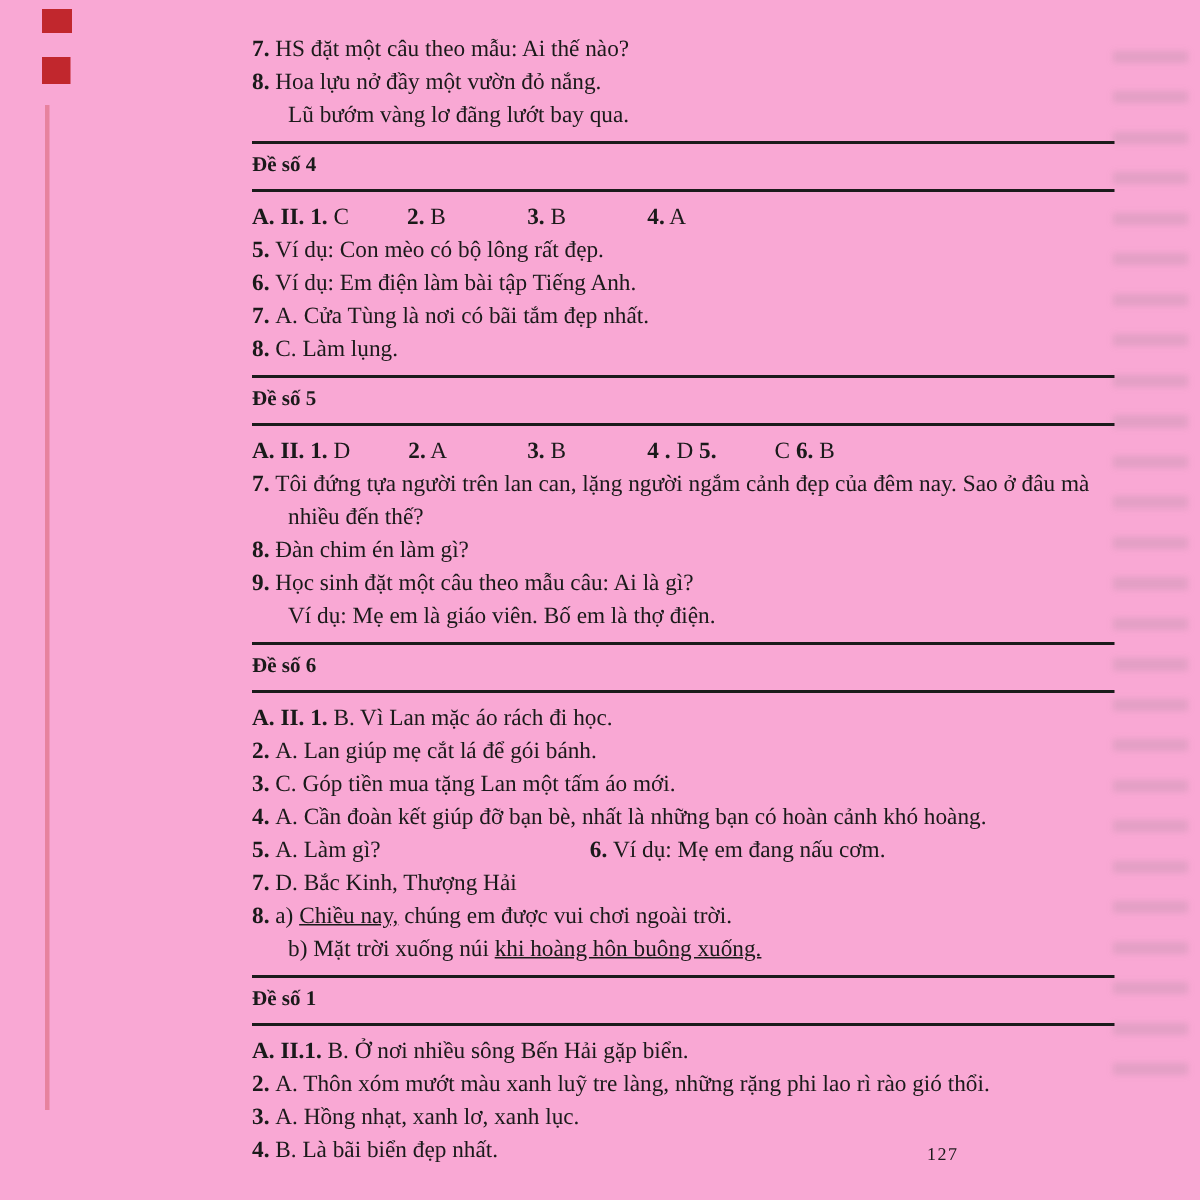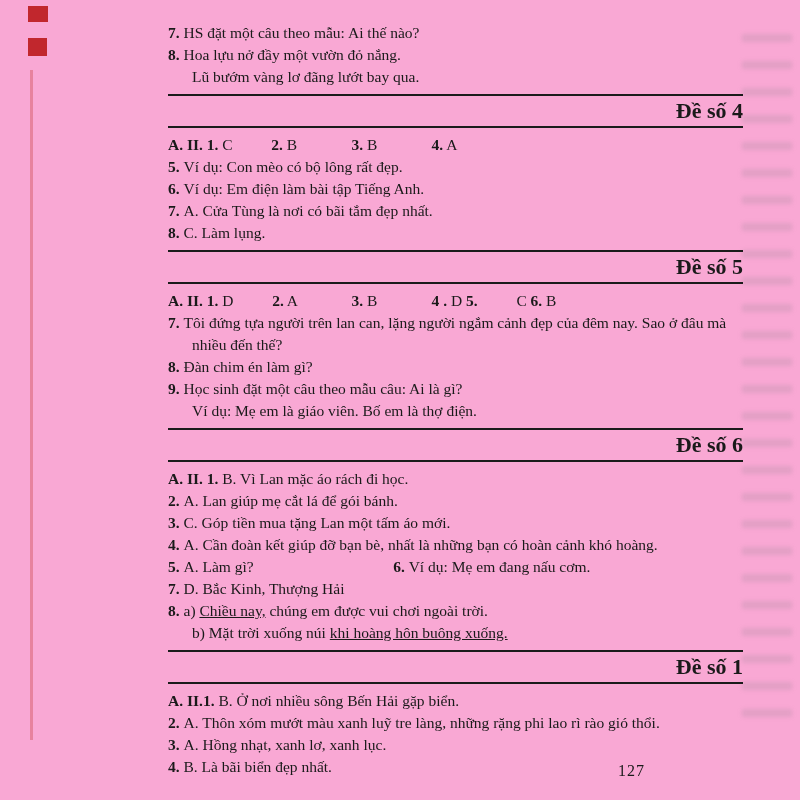--- a/index.html
+++ b/index.html
@@ -36,30 +36,30 @@
   .line{
     white-space:pre-wrap;
     padding-left:24px;text-indent:-24px; 
   }
   .line.indent{padding-left:24px;text-indent:0;}
   .seg-b{font-weight:bold;}
   .seg-u{text-decoration:underline;margin-top:13px;}
   .header{
     border-top:2px solid var(--rule-color,#1b1b1b);
     border-bottom:2px solid var(--rule-color,#1b1b1b);
-    text-align:right;
+    text-align:left;
     font-weight:bold;
-    font-size:22px;
+    font-size:14px;
     line-height:22px;
     padding:4px 0;
     margin:6px 0;
   }
   .page-number{
     position:absolute;left:618px;top:762px;
-    font-size:16px;letter-spacing:1px;
+    font-size:12px;letter-spacing:1px;
   }
 </style>
 </head>
 <body>
 
 <div class="page">
   <div class="cover-sq1"></div>
   <div class="cover-sq2"></div>
   <div class="cover-strip"></div>
   <div class="bleed"></div>

